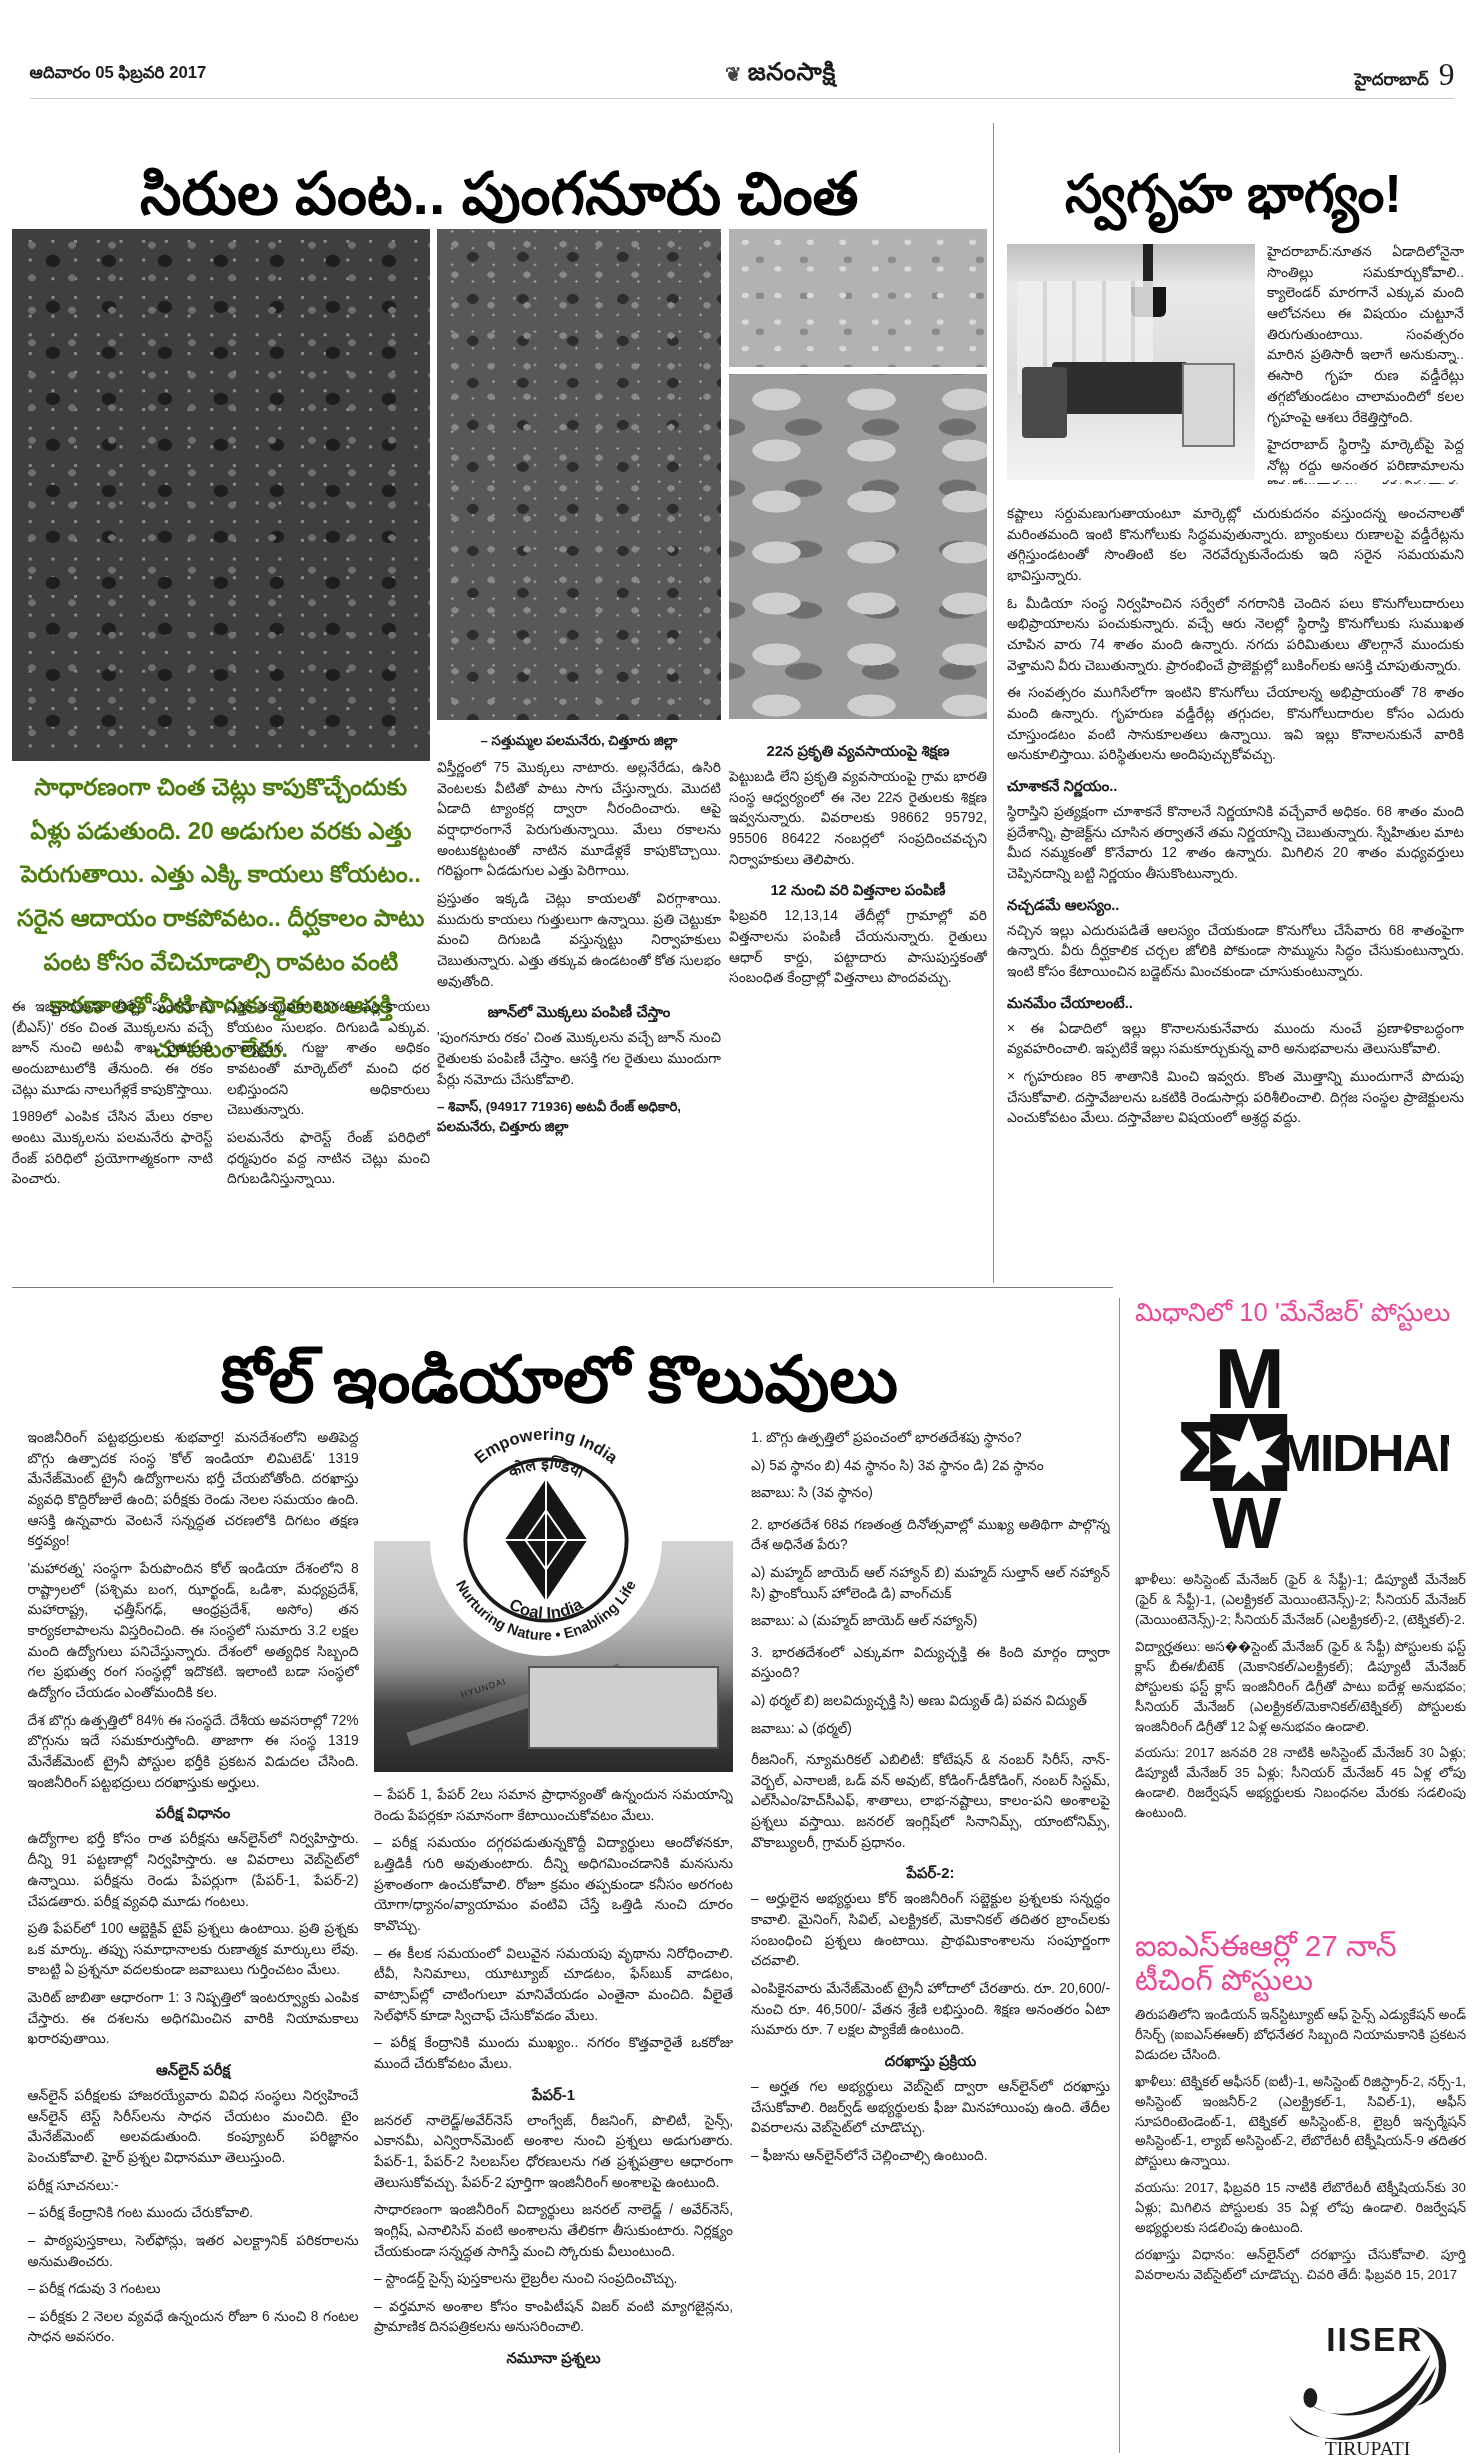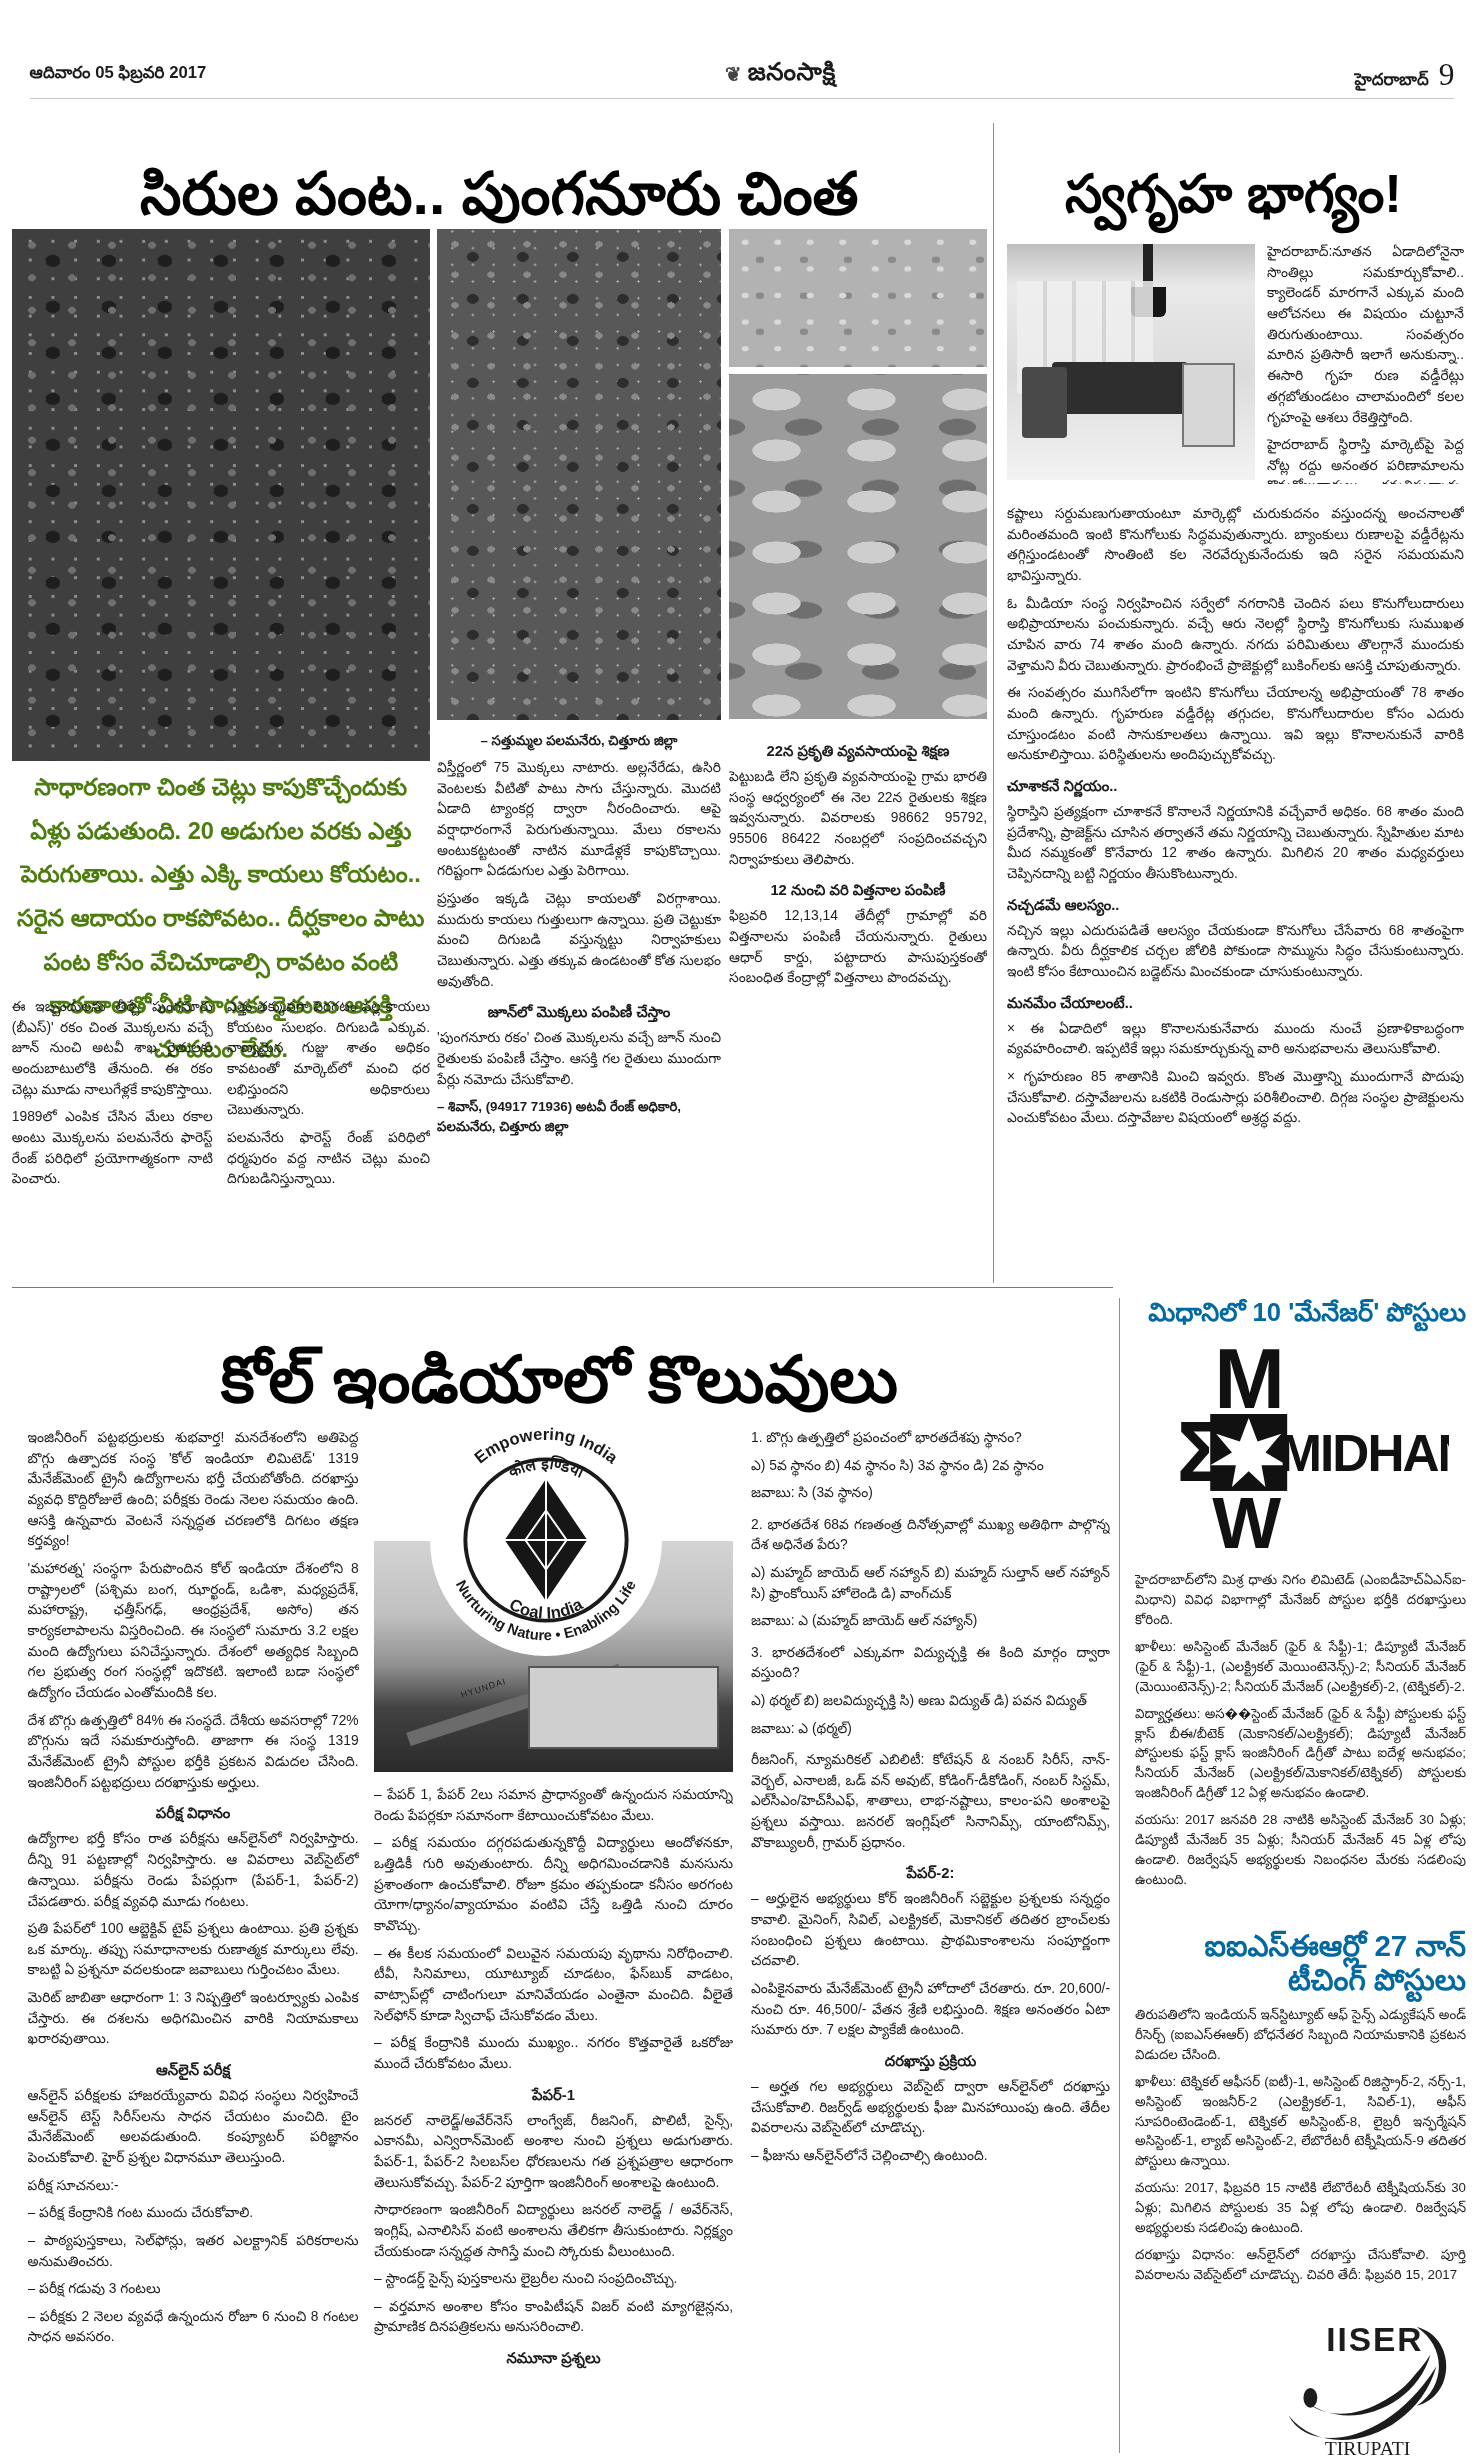--- a/index.html
+++ b/index.html
@@ -55,21 +55,21 @@
   .lead{position:absolute;font-size:23.6px;font-weight:700;text-align:center;line-height:1.85;color:#4d7c0f;}
   .tcol{position:absolute;font-size:13.8px;line-height:1.5;overflow:hidden;}
   .blk{margin:0 0 6.9px;}
   .blk.para,.blk.bullet,.blk.qa,.blk.opt,.blk.ans{text-align:justify;}
   .blk.subhead{font-weight:700;text-align:center;font-size:14.8px;margin:8.9px 0 4.9px;}
   .housing .blk.subhead{text-align:left;}
   .blk.caption{font-weight:700;text-align:center;font-size:13.3px;}
   .blk.attrib{font-weight:700;font-size:13.3px;}
   .blk.ans{margin-bottom:10.8px;}
   
-  .aside-h{font-weight:700;color:#0369a1;text-align:right;line-height:1.15;}
+  .aside-h{font-weight:400;color:#ec4899;text-align:left;line-height:1.15;}
   .logobox{display:flex;justify-content:center;}
 </style>
 </head>
 <body>
 
 <div class="page">
 
   <div class="topbar">
     <span class="date">ఆదివారం 05 ఫిబ్రవరి 2017</span>
     <span class="masthead">
@@ -234,21 +234,20 @@
       <svg viewBox="0 0 300 230" style="width:296px;height:227px;">
         <text x="62" y="72" font-size="86" font-weight="bold" fill="#111" font-family="Liberation Sans, sans-serif">M</text>
         <rect x="58" y="78" width="78" height="78" fill="#111"></rect>
         <polygon points="97,82 106,106 130,98 114,117 136,130 110,130 114,152 97,136 80,152 84,130 58,130 80,117 64,98 88,106" fill="#ffffff"></polygon>
         <text x="60" y="214" font-size="74" font-weight="bold" fill="#111" font-family="Liberation Sans, sans-serif">W</text>
         <text x="24" y="146" font-size="86" font-weight="bold" fill="#111" font-family="Liberation Sans, sans-serif">Σ</text>
         <text x="128" y="136" font-size="52" font-weight="bold" letter-spacing="-2" fill="#111" font-family="Liberation Sans, sans-serif">MIDHANI</text>
       </svg>
     </div>
     <div class="tcol" style="position:relative;width:331px;height:325px;font-size:13.3px;">
-        <div class="blk para">హైదరాబాద్‌లోని మిశ్ర ధాతు నిగం లిమిటెడ్ (ఎంఐడీహెచ్ఏఎన్ఐ-మిధాని) వివిధ విభాగాల్లో మేనేజర్ పోస్టుల భర్తీకి దరఖాస్తులు కోరింది.</div>
         <div class="blk para">ఖాళీలు: అసిస్టెంట్ మేనేజర్ (ఫైర్ &amp; సేఫ్టీ)-1; డిప్యూటీ మేనేజర్ (ఫైర్ &amp; సేఫ్టీ)-1, (ఎలక్ట్రికల్ మెయింటెనెన్స్)-2; సీనియర్ మేనేజర్ (మెయింటెనెన్స్)-2; సీనియర్ మేనేజర్ (ఎలక్ట్రికల్)-2, (టెక్నికల్)-2.</div>
         <div class="blk para">విద్యార్హతలు: అస��స్టెంట్ మేనేజర్ (ఫైర్ &amp; సేఫ్టీ) పోస్టులకు ఫస్ట్ క్లాస్ బీఈ/బీటెక్ (మెకానికల్/ఎలక్ట్రికల్); డిప్యూటీ మేనేజర్ పోస్టులకు ఫస్ట్ క్లాస్ ఇంజినీరింగ్ డిగ్రీతో పాటు ఐదేళ్ల అనుభవం; సీనియర్ మేనేజర్ (ఎలక్ట్రికల్/మెకానికల్/టెక్నికల్) పోస్టులకు ఇంజినీరింగ్ డిగ్రీతో 12 ఏళ్ల అనుభవం ఉండాలి.</div>
         <div class="blk para">వయసు: 2017 జనవరి 28 నాటికి అసిస్టెంట్ మేనేజర్ 30 ఏళ్లు; డిప్యూటీ మేనేజర్ 35 ఏళ్లు; సీనియర్ మేనేజర్ 45 ఏళ్ల లోపు ఉండాలి. రిజర్వేషన్ అభ్యర్థులకు నిబంధనల మేరకు సడలింపు ఉంటుంది.</div>
       </div>
   </div>
 
   <div style="position:absolute;left:1135px;top:1929px;width:331px;">
     <div class="aside-h" style="font-size:29.6px;">ఐఐఎస్ఈఆర్లో 27 నాన్ టీచింగ్ పోస్టులు</div>
     <div class="tcol" style="position:relative;width:331px;height:296px;font-size:13.3px;margin-top:7.9px;">
         <div class="blk para">తిరుపతిలోని ఇండియన్ ఇన్‌స్టిట్యూట్ ఆఫ్ సైన్స్ ఎడ్యుకేషన్ అండ్ రీసెర్చ్ (ఐఐఎస్ఈఆర్) బోధనేతర సిబ్బంది నియామకానికి ప్రకటన విడుదల చేసింది.</div>

